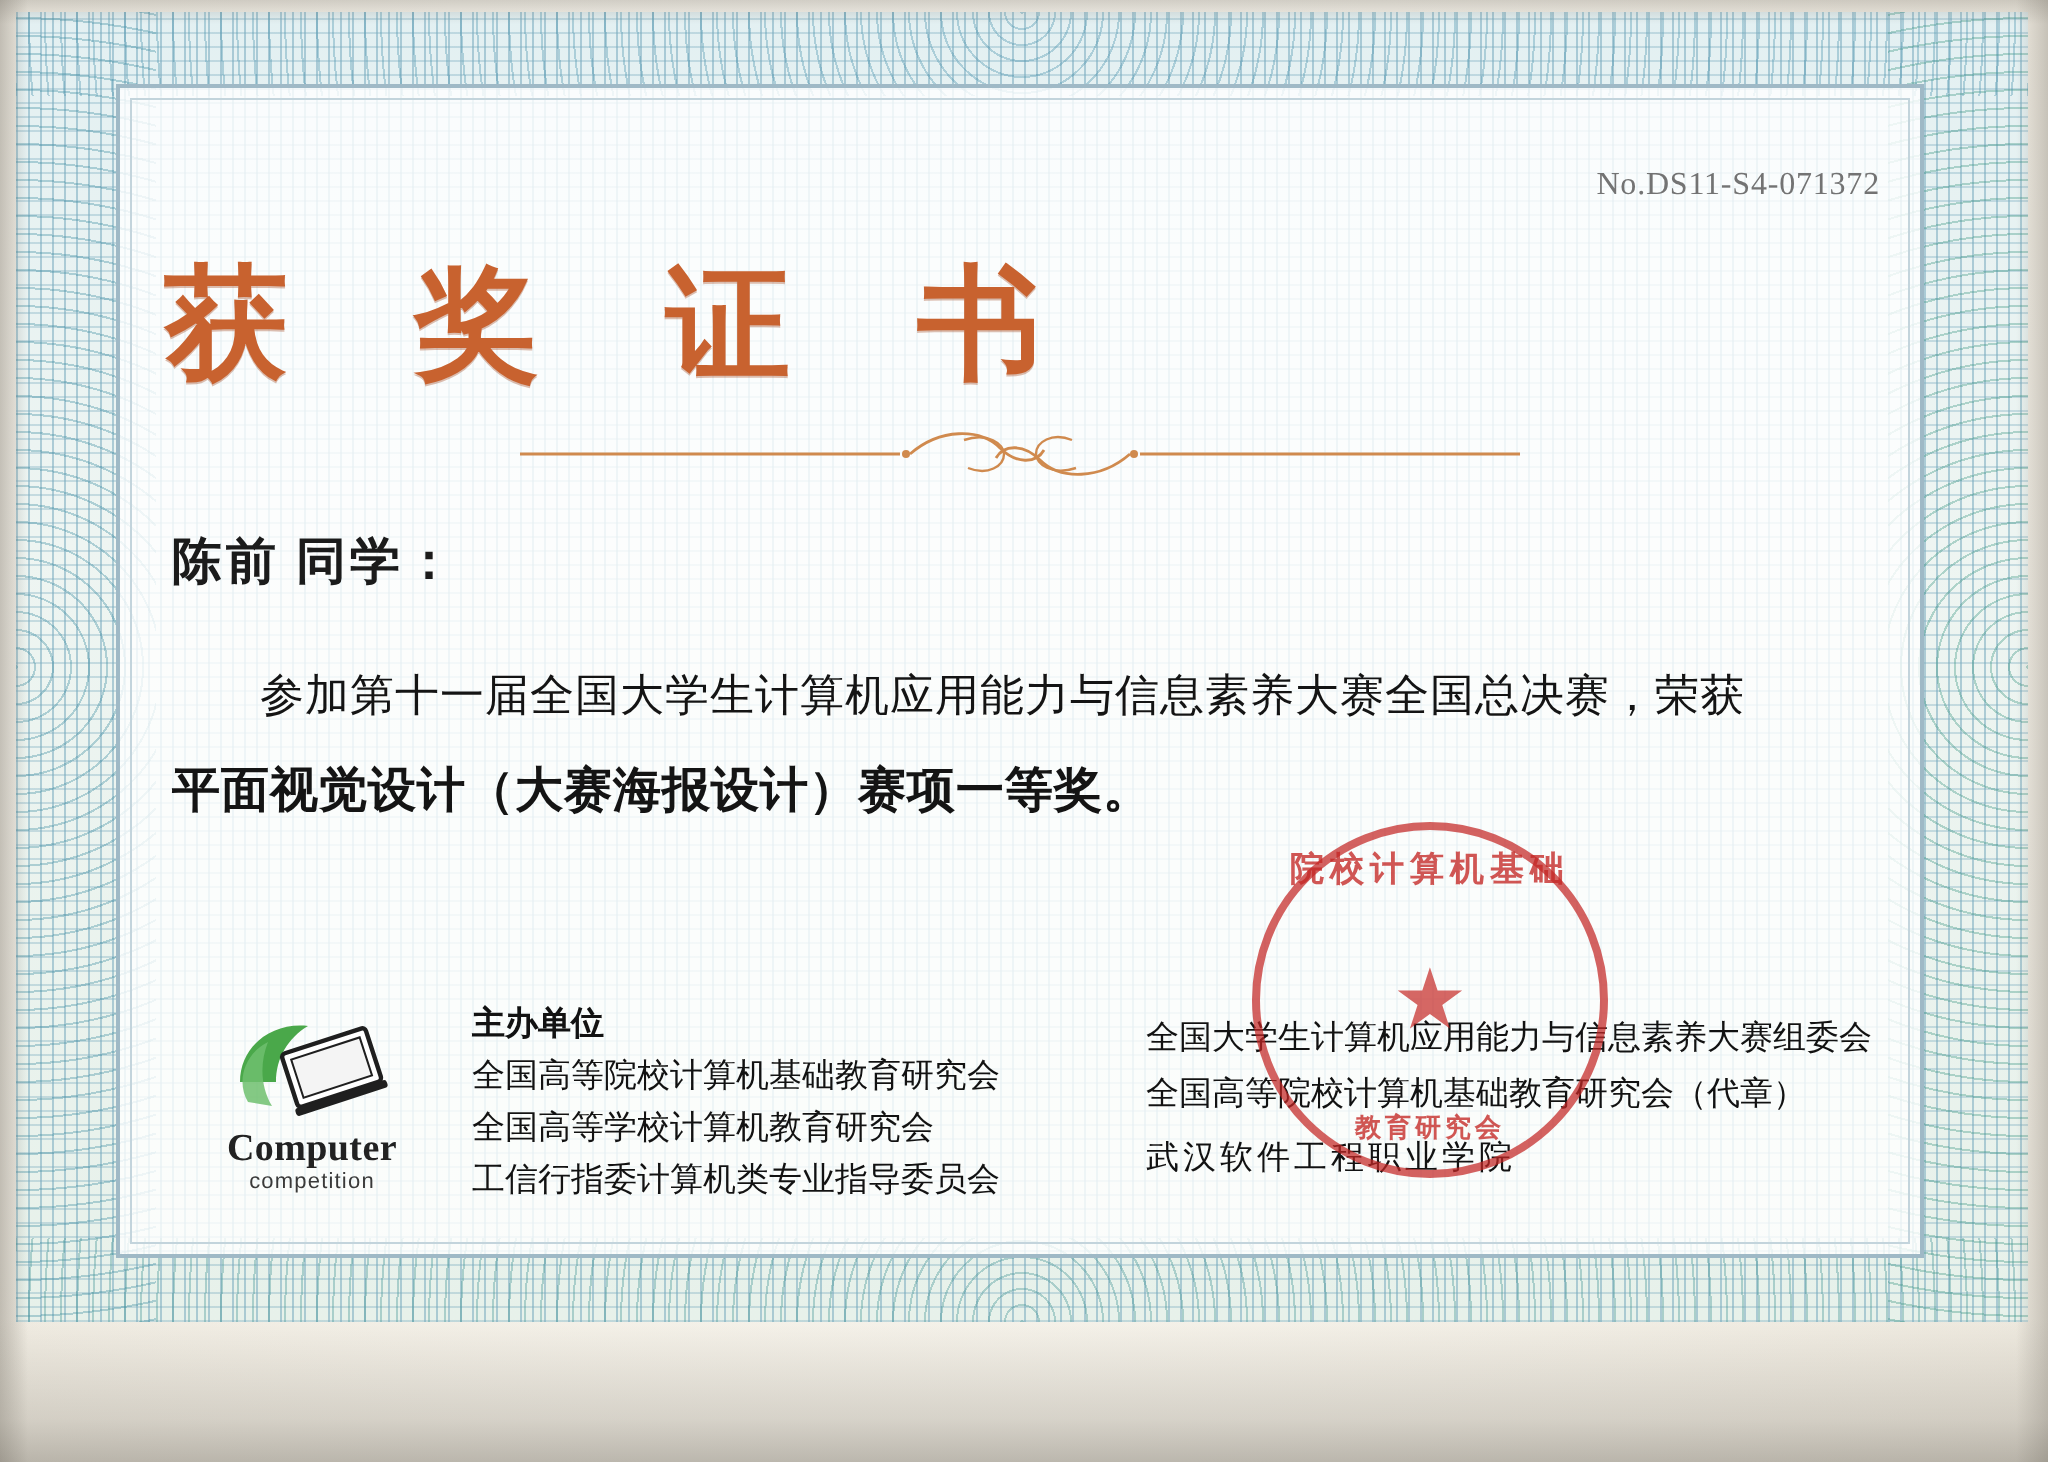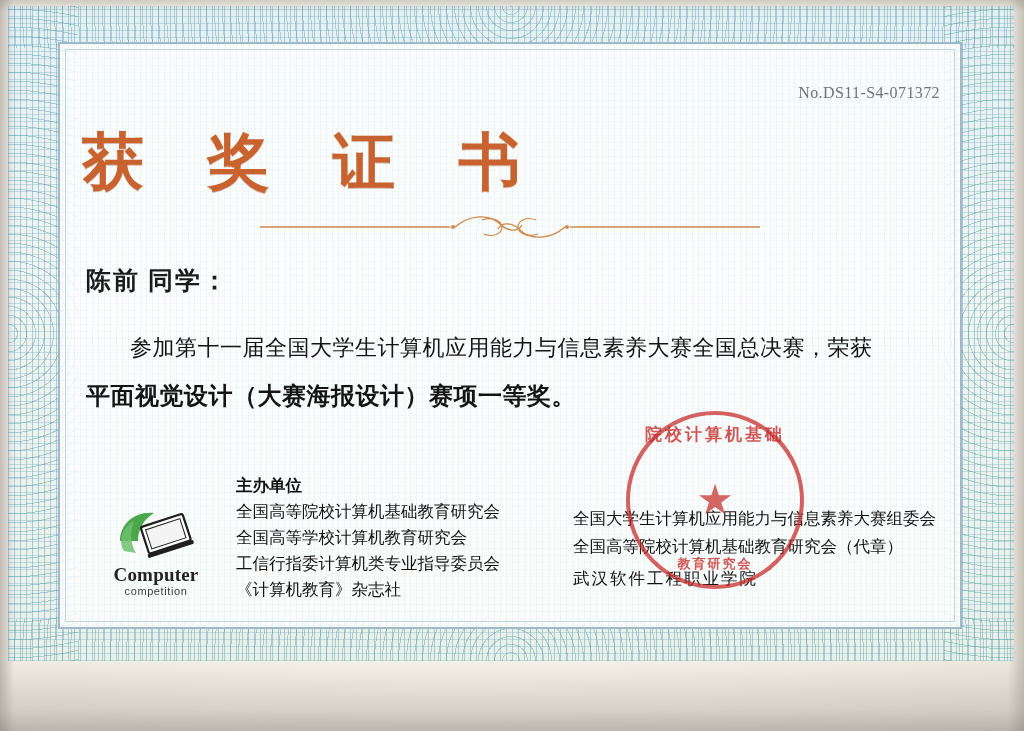--- a/index.html
+++ b/index.html
@@ -380,21 +380,20 @@
         </div>
         <div class="logo-word">Computer</div>
         <div class="logo-sub">competition</div>
       </div>
 
       <div class="organizers">
         <div class="org-head">主办单位</div>
         <div>全国高等院校计算机基础教育研究会</div>
         <div>全国高等学校计算机教育研究会</div>
         <div>工信行指委计算机类专业指导委员会</div>
-        <div>《计算机教育》杂志社</div>
       </div>
 
       <div class="issuer">
         <div>全国大学生计算机应用能力与信息素养大赛组委会</div>
         <div>全国高等院校计算机基础教育研究会（代章）</div>
         <div class="date">武汉软件工程职业学院</div>
       </div>
 
       <div class="seal">
         <div class="seal-ring"></div>

